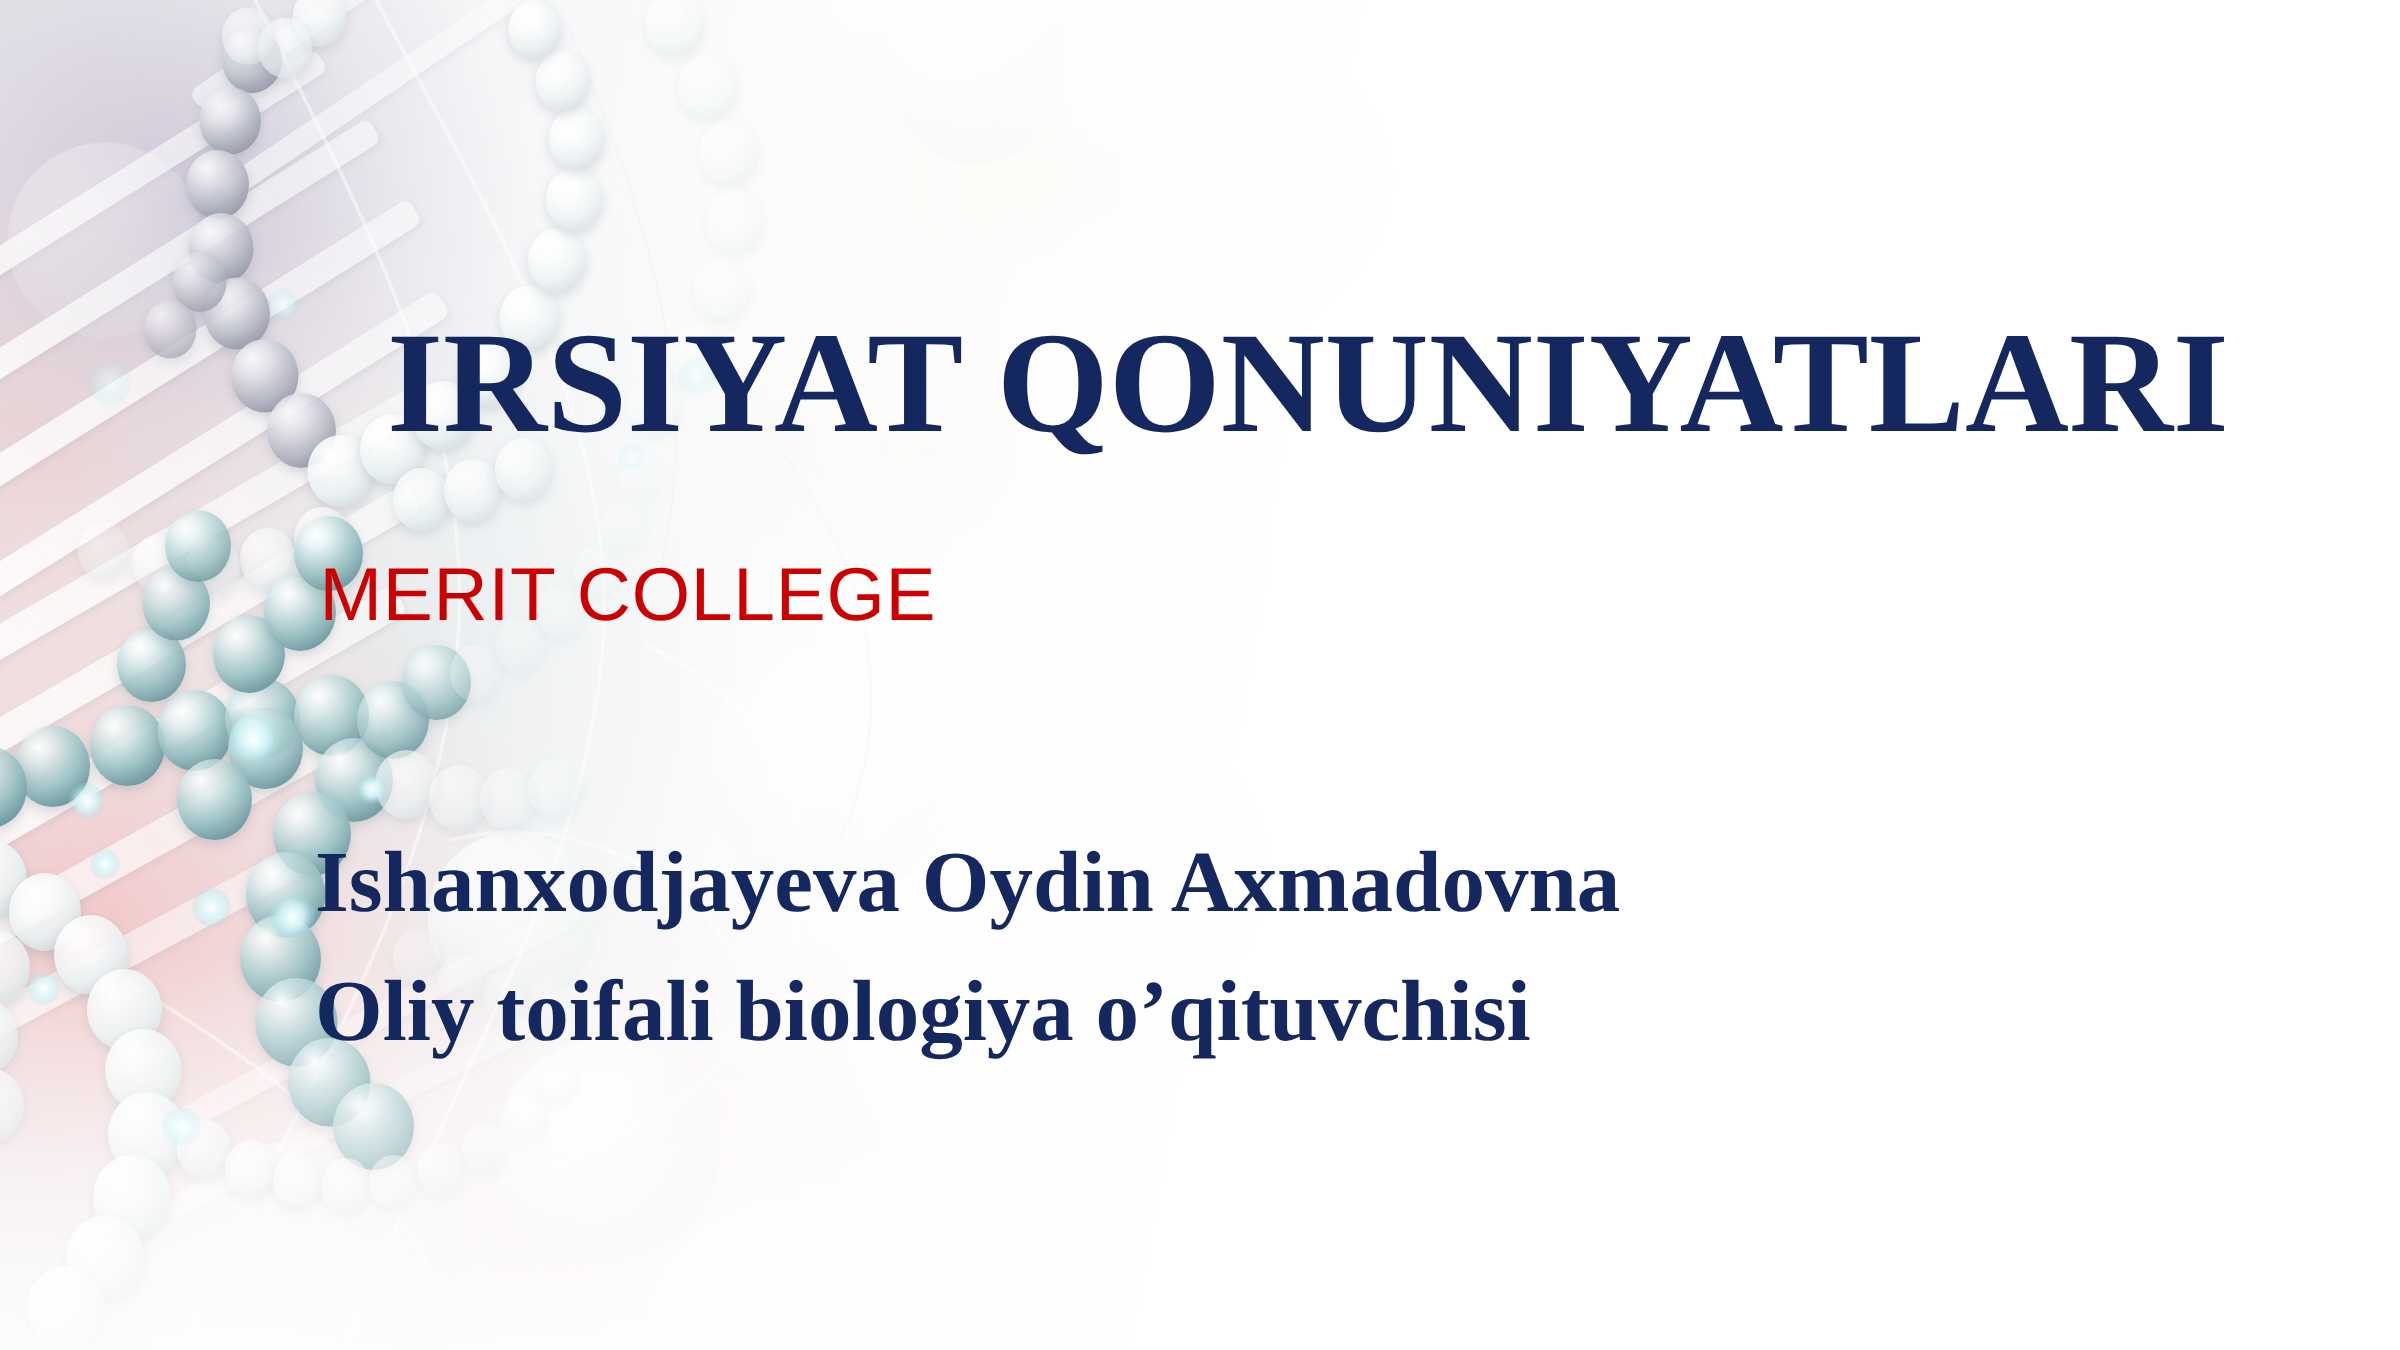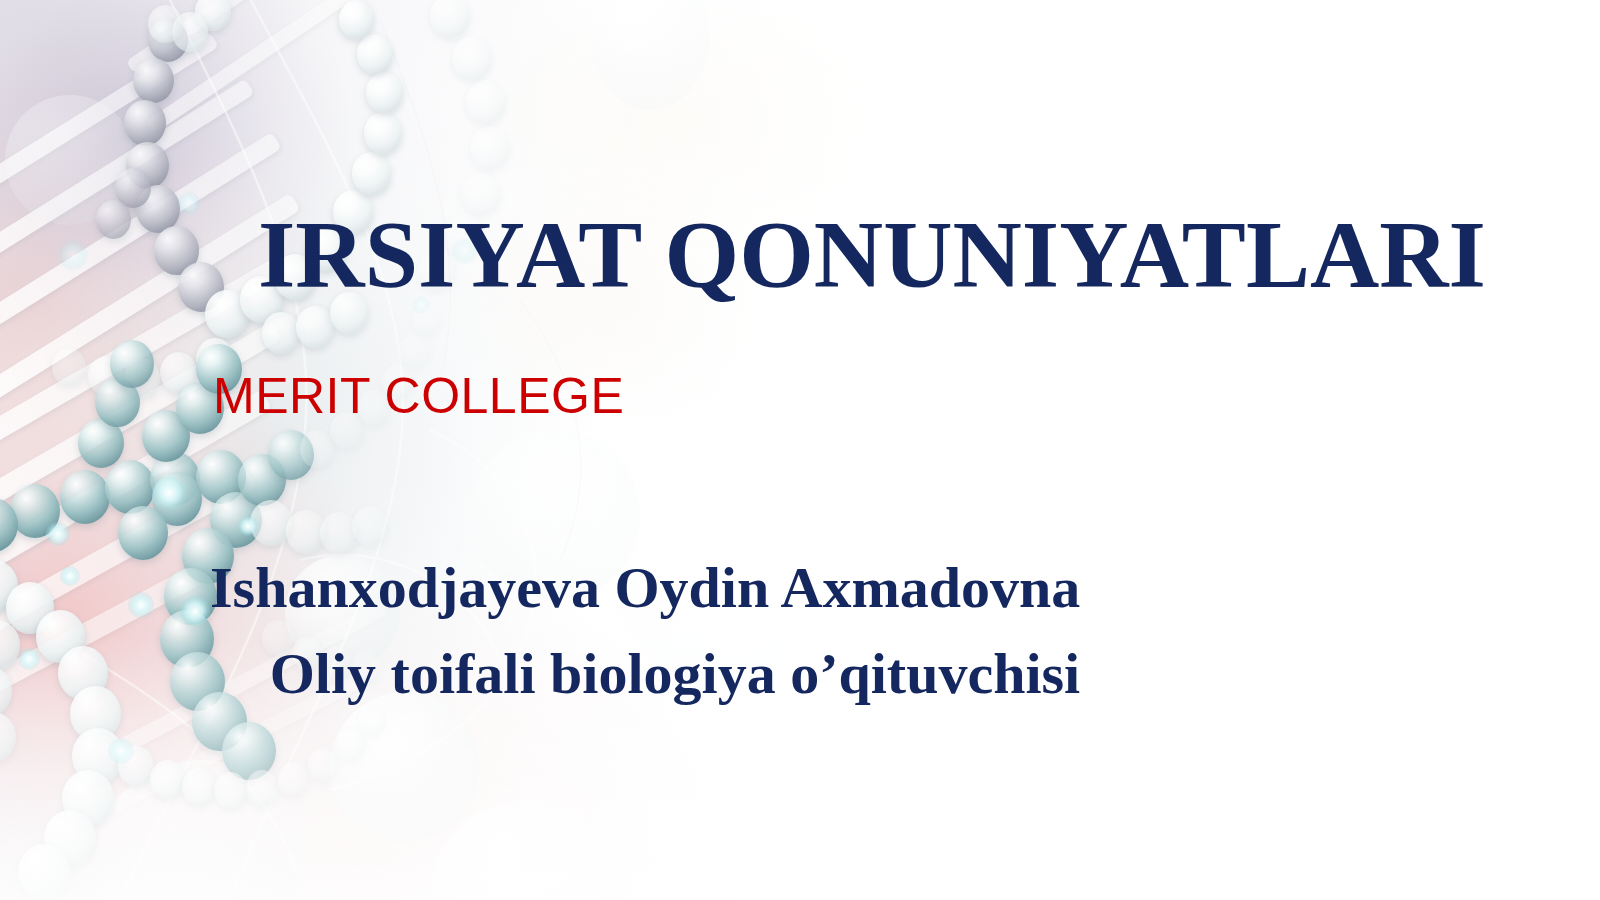--- a/index.html
+++ b/index.html
@@ -111,21 +111,20 @@
       rgba(255,255,255,0) 0%,
       rgba(255,255,255,0) 72%,
       rgba(255,255,255,0.55) 88%,
       rgba(255,255,255,0.9) 100%);
   }
 
   
   #content {
     position: absolute;
     inset: 0;
-    text-align: right;
   }
 
   #title {
     position: absolute;
     left: 258px;
     top: 207px;
     font-family: "Liberation Serif", serif;
     font-weight: bold;
     font-size: 96px;
     line-height: 1.0;

